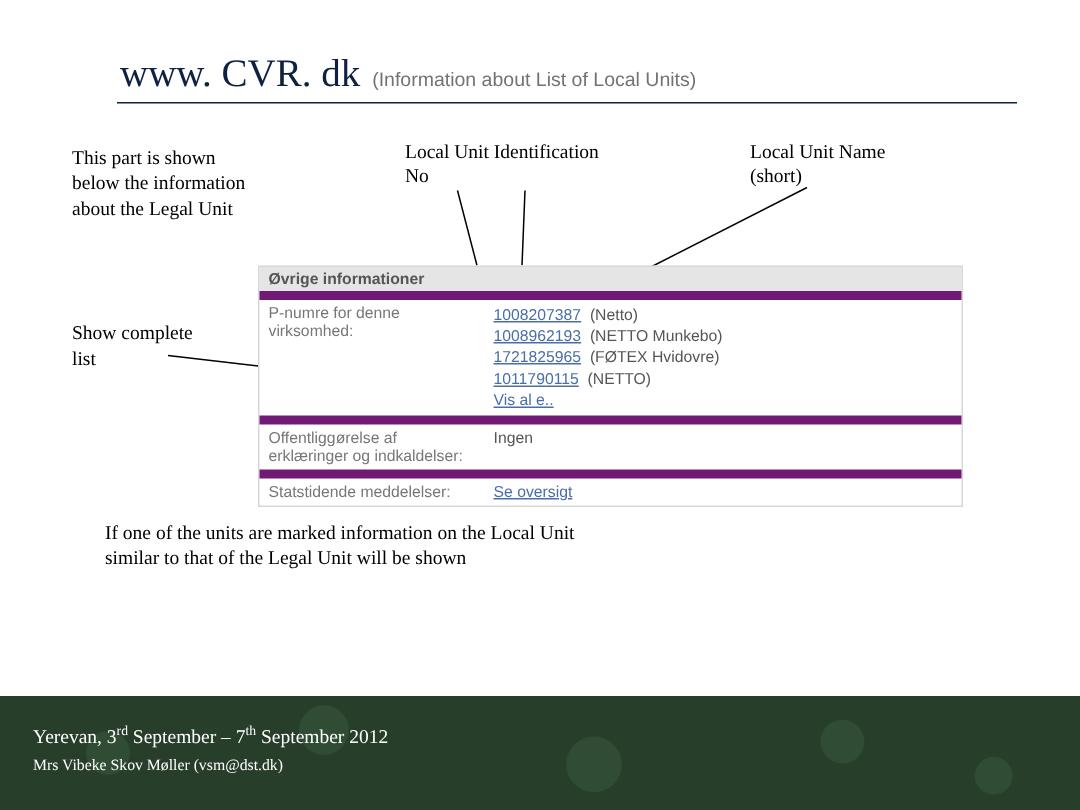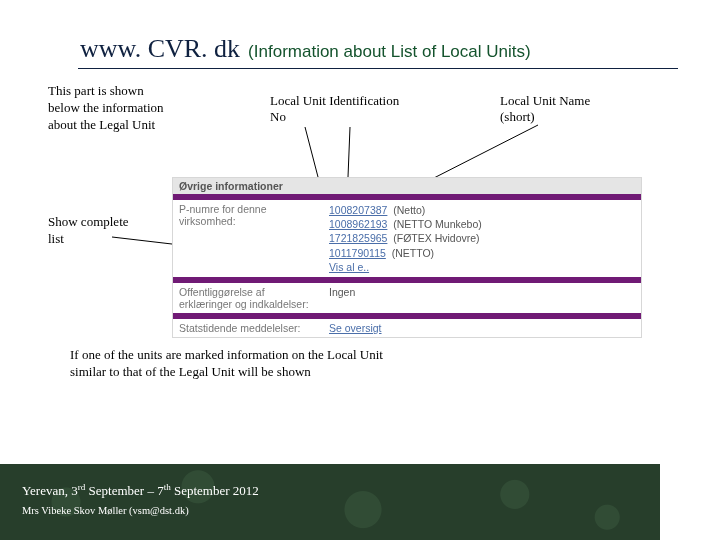--- a/index.html
+++ b/index.html
@@ -1,38 +1,38 @@
 <!DOCTYPE html>
 <html><head>
 <meta charset="utf-8">
 <style>
   * { box-sizing: border-box; margin: 0; padding: 0; }
   body { width: 720px; height: 540px; font-family: Georgia, 'Times New Roman', serif; background: #fff; position: relative; overflow: hidden; }
   .title-area { padding: 34px 0 0 80px; }
   .title-main { font-size: 26px; color: #0f2140; display: inline; margin-top: 40px; }
-  .title-sub { font-size: 17px; color: #14532d; display: inline; margin-left: 4px; font-family: Arial, sans-serif; }
+  .title-sub { font-size: 13px; color: #737373; display: inline; margin-left: 4px; font-family: Arial, sans-serif; }
   .title-rule { border: none; border-top: 1.4px solid #0f2140; margin: 4px 0 0 78px; width: 600px; }
   .content { position: relative; padding: 14px 40px 0 48px; height: 360px; }
-  .note-left { position: absolute; left: 48px; top: 14px; width: 120px; font-size: 13px; line-height: 1.3; }
+  .note-left { position: absolute; left: 48px; top: 28px; width: 120px; font-size: 13px; line-height: 1.3; }
   .label-center { position: absolute; left: 270px; top: 24px; width: 130px; font-size: 13px; line-height: 1.25; text-align: left; }
   .label-right { position: absolute; left: 500px; top: 24px; width: 110px; font-size: 13px; line-height: 1.25; }
   .note-showlist { position: absolute; left: 48px; top: 145px; width: 90px; font-size: 13px; line-height: 1.3; }
   .note-bottom { position: absolute; left: 70px; top: 278px; width: 330px; font-size: 13px; line-height: 1.3; }
   svg.annot { position: absolute; left: 0; top: 0; pointer-events: none; }
   
   .panel { position: absolute; left: 172px; top: 108px; width: 470px; border: 1px solid #d7d7d7; font-family: Arial, sans-serif; font-size: 10.5px; color: #555; background: #fff; }
   .panel-header { background: #e5e5e5; padding: 2px 6px; font-weight: bold; color: #555; }
   .panel-row { display: flex; border-top: 6px solid #701a75; }
   .panel-row:first-of-type { border-top: none; }
   .panel-label { width: 150px; padding: 3px 6px; color: #777; }
   .panel-value { flex: 1; padding: 3px 6px; color: #555; }
   .panel-value .lnk { color: #4a6ea9; text-decoration: underline; }
   .panel-value .row-entry { line-height: 1.35; white-space: nowrap; }
   
-  .footer { position: absolute; left: 0; bottom: 0; width: 660px; height: 76px; background: #263d2a; overflow: hidden; }
+  .footer { position: absolute; left: 0; bottom: 0; width: 720px; height: 76px; background: #263d2a; overflow: hidden; }
   .footer-texture { position: absolute; inset: 0; background:
      radial-gradient(circle at 10% 50%, #3b5a3f 0 14px, transparent 15px),
      radial-gradient(circle at 30% 30%, #3b5a3f 0 16px, transparent 17px),
      radial-gradient(circle at 55% 60%, #3b5a3f 0 18px, transparent 19px),
      radial-gradient(circle at 78% 40%, #3b5a3f 0 14px, transparent 15px),
      radial-gradient(circle at 92% 70%, #3b5a3f 0 12px, transparent 13px),
      #283f2c; opacity: .55; }
   .footer-text { position: absolute; left: 22px; top: 18px; color: #fff; font-family: Georgia, serif; }
   .footer-line1 { font-size: 13px; margin-bottom: 6px; }
   .footer-line2 { font-size: 10.5px; }

